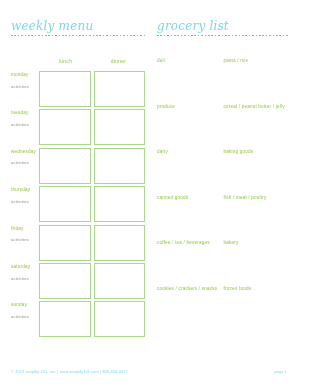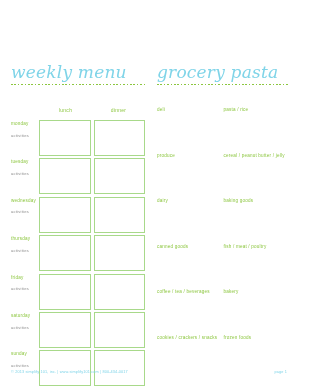--- a/index.html
+++ b/index.html
@@ -26,26 +26,25 @@
   .panel {
     box-sizing: border-box;
     padding-top: 20px;
   }
   .panel-left  { width: 149px; padding-left: 11px; padding-right: 4px; }
   .panel-right { width: 149px; padding-left: 8px;  padding-right: 10px; }
 
   .panel-title {
     font-family: "DejaVu Serif", serif;
     font-style: italic;
-    font-size: 17px;
+    font-size: 12px;
     letter-spacing: 0.2px;
     color: #7fd4e8;
     line-height: 1;
     white-space: nowrap;
-    margin-top: 44px;
   }
 
   .title-rule {
     margin-top: 3px;
     height: 1px;
     background-image: repeating-linear-gradient(
         to right,
         #8cc63f 0px, #8cc63f 1.6px,
         rgba(140,198,63,0) 1.6px, rgba(140,198,63,0) 3.4px);
   }
@@ -218,21 +217,21 @@
           <div class="day-activities">activities</div>
         </div>
         <div class="meal-cell"></div>
         <div class="meal-cell"></div>
       </div>
 
     </div>
   </section>
 
   <section class="panel panel-right">
-    <div class="panel-title">grocery pasta</div>
+    <div class="panel-title">grocery list</div>
     <div class="title-rule"></div>
 
     <div class="grocery-grid">
 
       <div class="grocery-row">
         <div class="grocery-cell">deli</div>
         <div class="grocery-cell col2">pasta / rice</div>
       </div>
 
       <div class="grocery-row">

